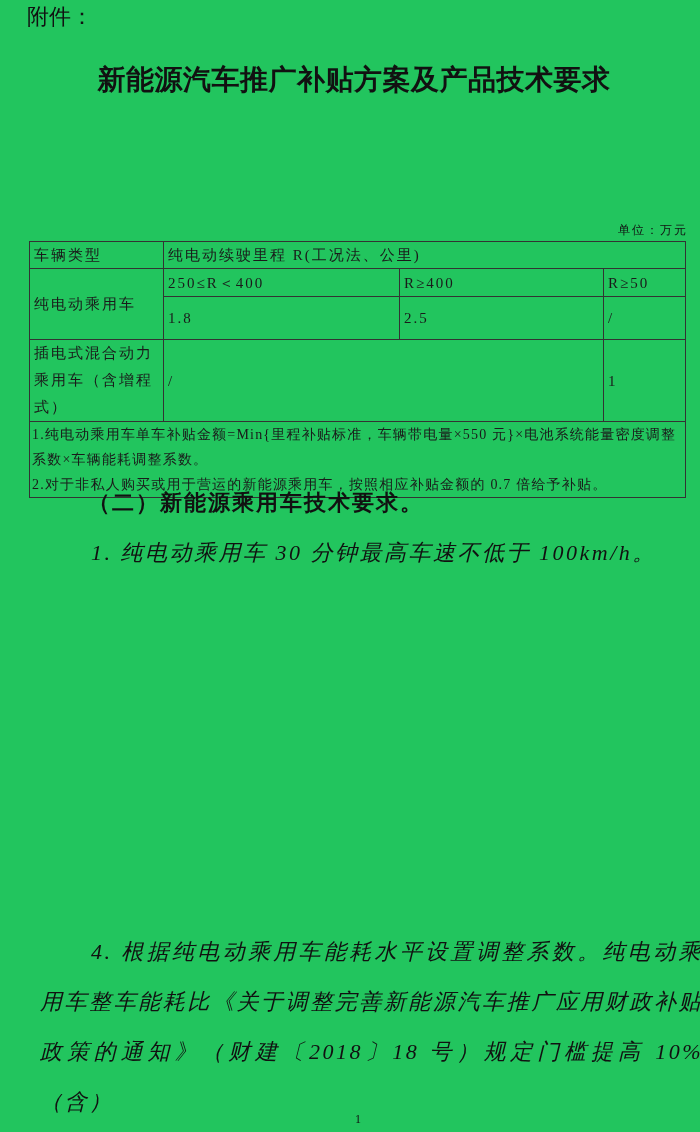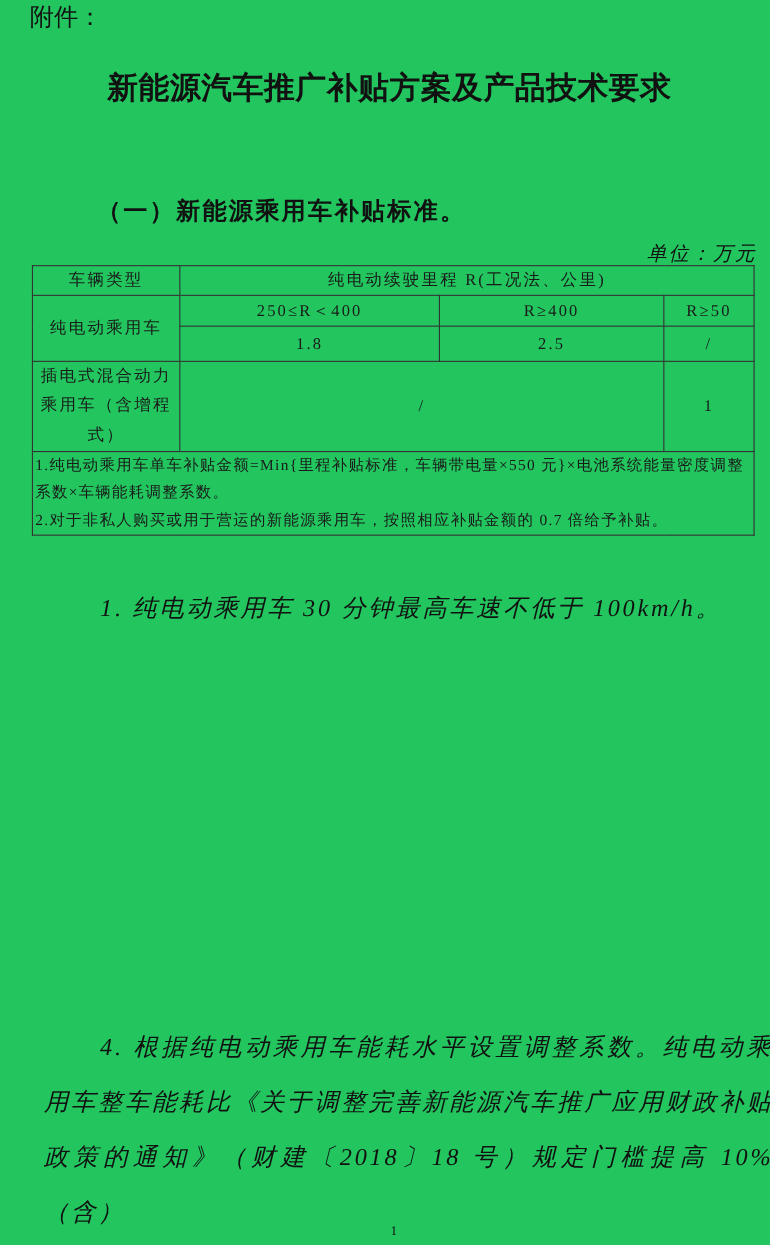--- a/index.html
+++ b/index.html
@@ -28,36 +28,36 @@
       font-family: "DejaVu Sans", "Liberation Sans", sans-serif;
       font-size: 25px; line-height: 30px; letter-spacing: 1px;
     }
     .subsection-heading {
       left: 88px;
       font-family: "DejaVu Serif", "Liberation Serif", serif;
       font-weight: bold; font-size: 22px; line-height: 30px; letter-spacing: 2px;
     }
     .unit-label {
       right: 12px; top: 221px;
-      font-size: 18px; line-height: 18px; letter-spacing: 2px; font-style: italic;
+      font-size: 12px; line-height: 18px; letter-spacing: 2px;
     }
     table.subsidy-table {
       position: absolute;
       left: 29px; top: 241px;
       width: 656px;
       border-collapse: collapse;
       table-layout: fixed;
       font-family: "Liberation Serif", "DejaVu Serif", serif;
       font-size: 15px;
       letter-spacing: 2px;
       color: #1a1a1a;
     }
     table.subsidy-table td {
       border: 1.5px solid #333333;
-      text-align: center;
+      text-align: left;
       vertical-align: middle;
       padding: 0 4px;
       line-height: 26px;
     }
     table.subsidy-table td.notes {
       text-align: left;
       padding: 0 2px;
       line-height: 25px;
       letter-spacing: 1.2px;
       font-size: 14px;
@@ -84,21 +84,20 @@
 </head>
 <body>
 
 <div class="page">
 
   <div class="abs attachment-label">附件：</div>
 
   <h1 class="abs doc-title">新能源汽车推广补贴方案及产品技术要求</h1>
 
 
-  <h3 class="abs subsection-heading" style="top:177px;">（一）新能源乘用车补贴标准。</h3>
 
   <div class="abs unit-label">单位：万元</div>
 
   <table class="subsidy-table">
     <colgroup>
       <col style="width:134px">
       <col style="width:236px">
       <col style="width:204px">
       <col style="width:82px">
     </colgroup>
@@ -106,38 +105,39 @@
         <tr style="height:27px">
       <td>车辆类型</td>
       <td colspan="3">纯电动续驶里程 R(工况法、公里)</td>
     </tr>
     <tr style="height:28px">
       <td rowspan="2">纯电动乘用车</td>
       <td>250≤R＜400</td>
       <td>R≥400</td>
       <td>R≥50</td>
     </tr>
-    <tr style="height:32px">
+    <tr style="height:43px">
       <td>1.8</td>
       <td>2.5</td>
       <td>/</td>
     </tr>
     <tr style="height:76px">
       <td style="line-height:27px;">插电式混合动力乘用车（含增程式）</td>
       <td colspan="2">/</td>
       <td>1</td>
     </tr>
     <tr style="height:75px">
       <td colspan="4" class="notes">
         <span class="note-line">1.纯电动乘用车单车补贴金额=Min{里程补贴标准，车辆带电量×550 元}×电池系统能量密度调整系数×车辆能耗调整系数。</span>
         <span class="note-line">2.对于非私人购买或用于营运的新能源乘用车，按照相应补贴金额的 0.7 倍给予补贴。</span>
       </td>
     </tr>
   </tbody>
     </table>
 
+  <h3 class="abs subsection-heading" style="top:487px;">（二）新能源乘用车技术要求。</h3>
 
   <p class="body-para" style="top:528px;">1. 纯电动乘用车 30 分钟最高车速不低于 100km/h。</p>
   <p class="body-para" style="top:927px;">4. 根据纯电动乘用车能耗水平设置调整系数。纯电动乘用车整车能耗比《关于调整完善新能源汽车推广应用财政补贴政策的通知》（财建〔2018〕18 号）规定门槛提高 10%（含）</p>
 
   <div class="abs page-number">1</div>
 
 </div>
 
 </body></html>

